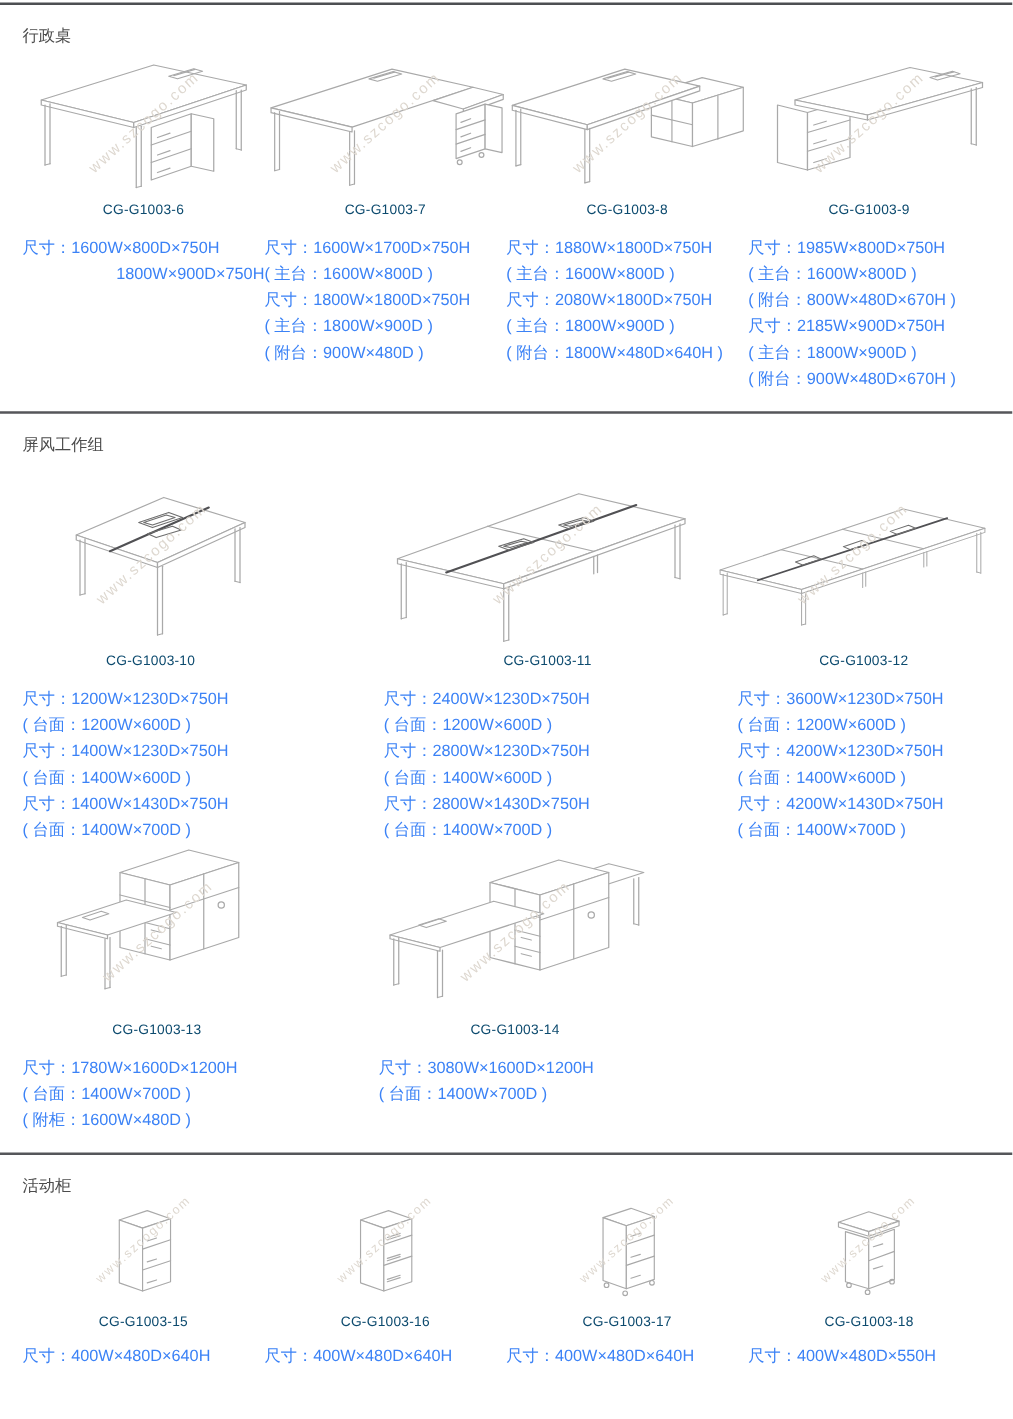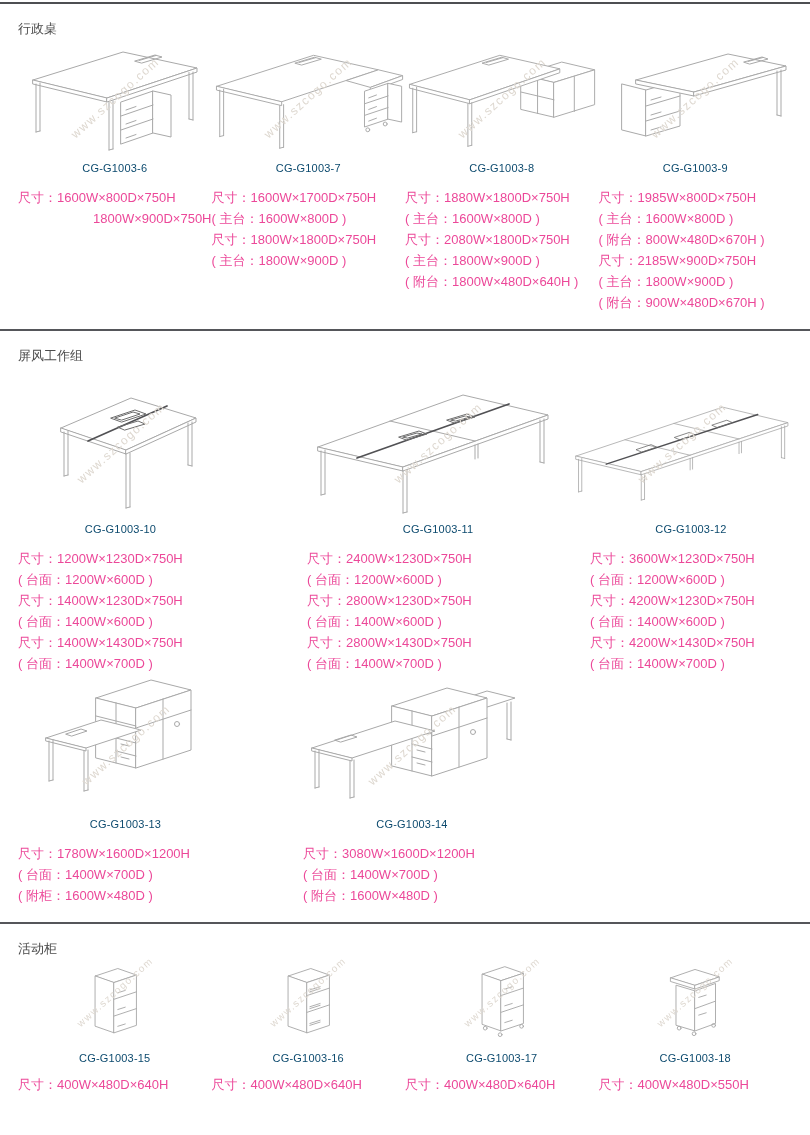--- a/index.html
+++ b/index.html
@@ -21,21 +21,21 @@
   .ws-row2 .cell:nth-child(1) .inner{width:215px;}
   .ws-row2 .cell:nth-child(2) .inner{width:218px;}
   .fig{position:relative;display:flex;align-items:flex-end;justify-content:center;}
   .fig.s1{height:116px;}
   .fig.s2a{height:150px;}
   .fig.s2b{height:136px;}
   .fig.s3{height:86px;}
   .ws-row1 .cell:nth-child(3) .fig{justify-content:flex-start;margin-left:-18px;}
   .code{font-size:11px;color:#0c4a6e;text-align:center;margin:8px 0 13px;letter-spacing:.2px;}
   .fig.s3 + .code{margin-bottom:10px;}
-  .spec{font-size:13px;line-height:21px;color:#ec4899;white-space:nowrap;}
+  .spec{font-size:13px;line-height:21px;color:#3b82f6;white-space:nowrap;}
   .spec.indent{padding-left:39px;text-align:right;}
   .wm{
     position:absolute;left:50%;top:52%;
     transform:translate(-50%,-50%) rotate(-42deg);
     font-size:12px;color:#ded8d0;letter-spacing:1.5px;white-space:nowrap;
     pointer-events:none;
   }
   .fig.s3 .wm{font-size:10px;top:40%;}
   .draw polygon,.draw line,.draw circle,.draw path{
     stroke:#a9a9a9;stroke-width:1;fill:none;stroke-linejoin:round;stroke-linecap:round;
@@ -116,20 +116,21 @@
             <circle cx="161" cy="97" r="2"></circle>
               <circle cx="179" cy="91" r="2"></circle>
           </svg>
         </div>
         <div class="code">CG-G1003-7</div>
         <div class="specs">
           <div class="spec">尺寸：1600W×1700D×750H</div>
           <div class="spec">( 主台：1600W×800D )</div>
           <div class="spec">尺寸：1800W×1800D×750H</div>
           <div class="spec">( 主台：1800W×900D )</div>
+          <div class="spec">( 附台：900W×480D )</div>
         </div>
       </div>
     </div>
 
     <div class="cell">
       <div class="inner">
         <div class="fig s1">
           <span class="wm">www.szcogo.com</span>
           <svg class="draw" width="200" height="120" viewBox="0 0 200 120">
             <polygon class="f" points="120,40 162,27 196,35 154,48"></polygon>
@@ -386,21 +387,20 @@
             <line x1="43" y1="85" x2="43" y2="122"></line>
               <line x1="47" y1="84" x2="47" y2="121"></line>
               <line x1="43" y1="122" x2="47" y2="121"></line>
           </svg>
         </div>
         <div class="code">CG-G1003-14</div>
       </div>
       <div class="specs">
         <div class="spec">尺寸：3080W×1600D×1200H</div>
         <div class="spec">( 台面：1400W×700D )</div>
-        <div class="spec">( 附台：1600W×480D )</div>
       </div>
     </div>
   </div>
 
   <div class="divider"></div>
 
   <div class="sec-title">活动柜</div>
   <div class="grid4">
 
     <div class="cell">

